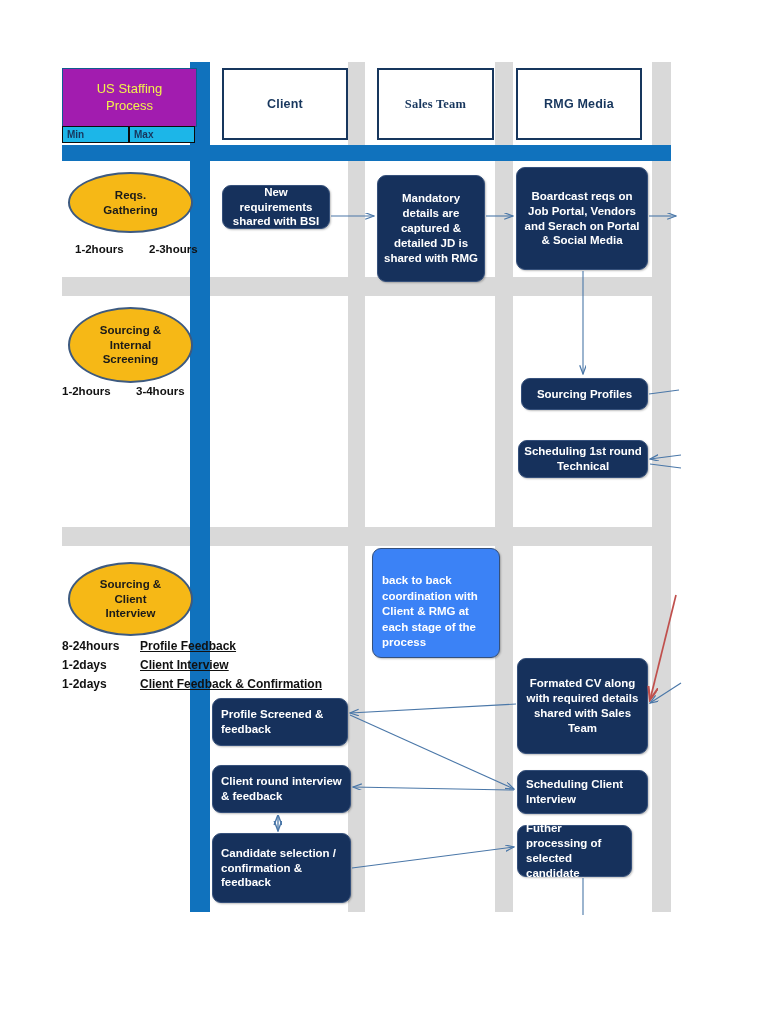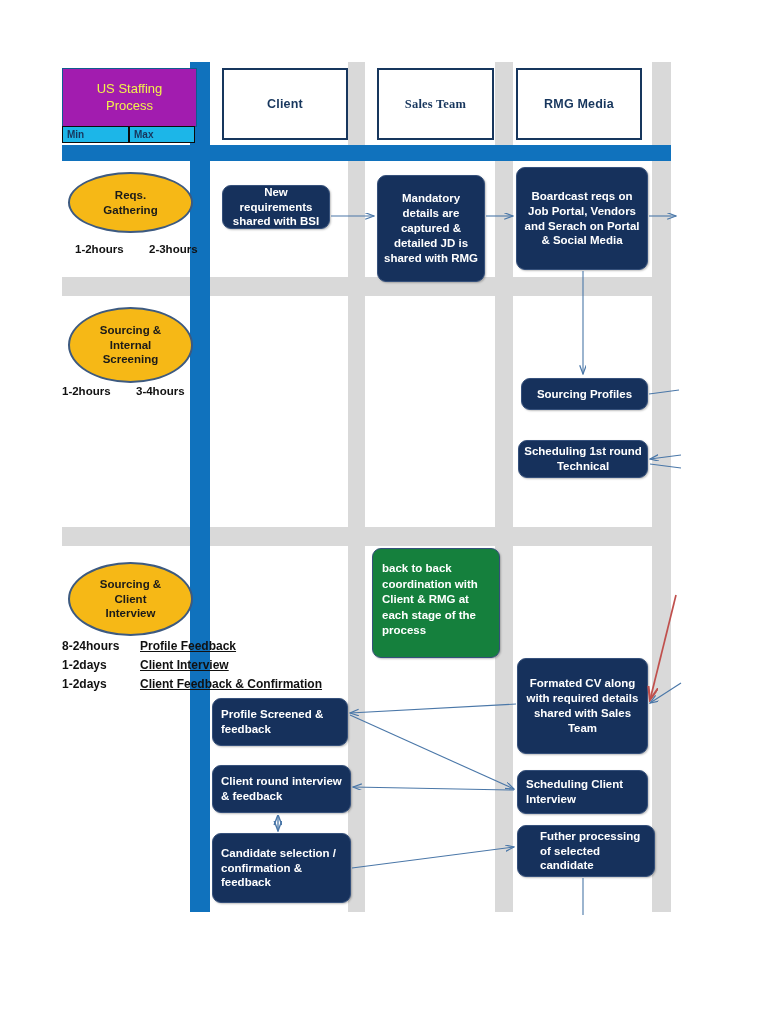--- a/index.html
+++ b/index.html
@@ -33,24 +33,24 @@
            text-align:center;color:#1a1a1a;font-weight:bold;font-size:11.5px;
            line-height:1.25;}
 
   
   .pbox{position:absolute;background:#16315c;border:1.5px solid #35507b;
         border-radius:9px;color:#ffffff;font-weight:bold;font-size:11.5px;
         line-height:1.3;display:flex;align-items:center;justify-content:center;
         text-align:center;padding:3px 5px;box-sizing:border-box;
         box-shadow:1px 1px 2px rgba(0,0,0,.25);}
   .pbox.left-al{text-align:left;justify-content:flex-start;}
-  .redbox{position:absolute;background:#15803d;border:1.5px solid #35507b;
+  .redbox{position:absolute;background:#3b82f6;border:1.5px solid #35507b;
           border-radius:9px;color:#ffffff;font-weight:bold;font-size:11.5px;
           line-height:1.35;display:flex;align-items:flex-start;text-align:left;
-          padding:12px 9px;box-sizing:border-box;
+          padding:24px 9px;box-sizing:border-box;
           box-shadow:1px 1px 2px rgba(0,0,0,.25);}
 
   
   .time-row{position:absolute;color:#111;font-weight:bold;font-size:11.5px;
             white-space:nowrap;}
   .time-row .t-min{display:inline-block;width:74px;}
   .time-row .t-max{display:inline-block;}
   .time-line{position:absolute;color:#111;font-weight:bold;font-size:12px;
              white-space:nowrap;text-decoration:underline;}
   .time-line .dur{display:inline-block;width:78px;}
@@ -168,21 +168,21 @@
   <div class="pbox left-al" style="left:212px;top:765px;width:139px;height:48px;padding-left:8px;">
     <span>Client round interview &amp; feedback</span>
   </div>
   <div class="pbox left-al" style="left:212px;top:833px;width:139px;height:70px;padding-left:8px;">
     <span>Candidate selection / confirmation &amp; feedback</span>
   </div>
 
   <div class="pbox left-al" style="left:517px;top:770px;width:131px;height:44px;padding-left:8px;">
     <span>Scheduling  Client Interview</span>
   </div>
-  <div class="pbox left-al" style="left:517px;top:825px;width:138px;height:52px;padding-left:22px;">
+  <div class="pbox left-al" style="left:517px;top:825px;width:115px;height:52px;padding-left:8px;">
     <span>Futher processing of selected candidate</span>
   </div>
 
   <svg class="edges" viewBox="0 0 768 1024">
     <defs>
       <marker id="ah" markerWidth="9" markerHeight="9" refX="8" refY="3" orient="auto" markerUnits="strokeWidth">
         <path d="M0,0 L8,3 L0,6" fill="none" stroke="#4a77a8" stroke-width="1.1"></path>
       </marker>
       <marker id="ahr" markerWidth="9" markerHeight="9" refX="8" refY="3" orient="auto" markerUnits="strokeWidth">
         <path d="M0,0 L8,3 L0,6" fill="none" stroke="#c0504d" stroke-width="1.3"></path>

